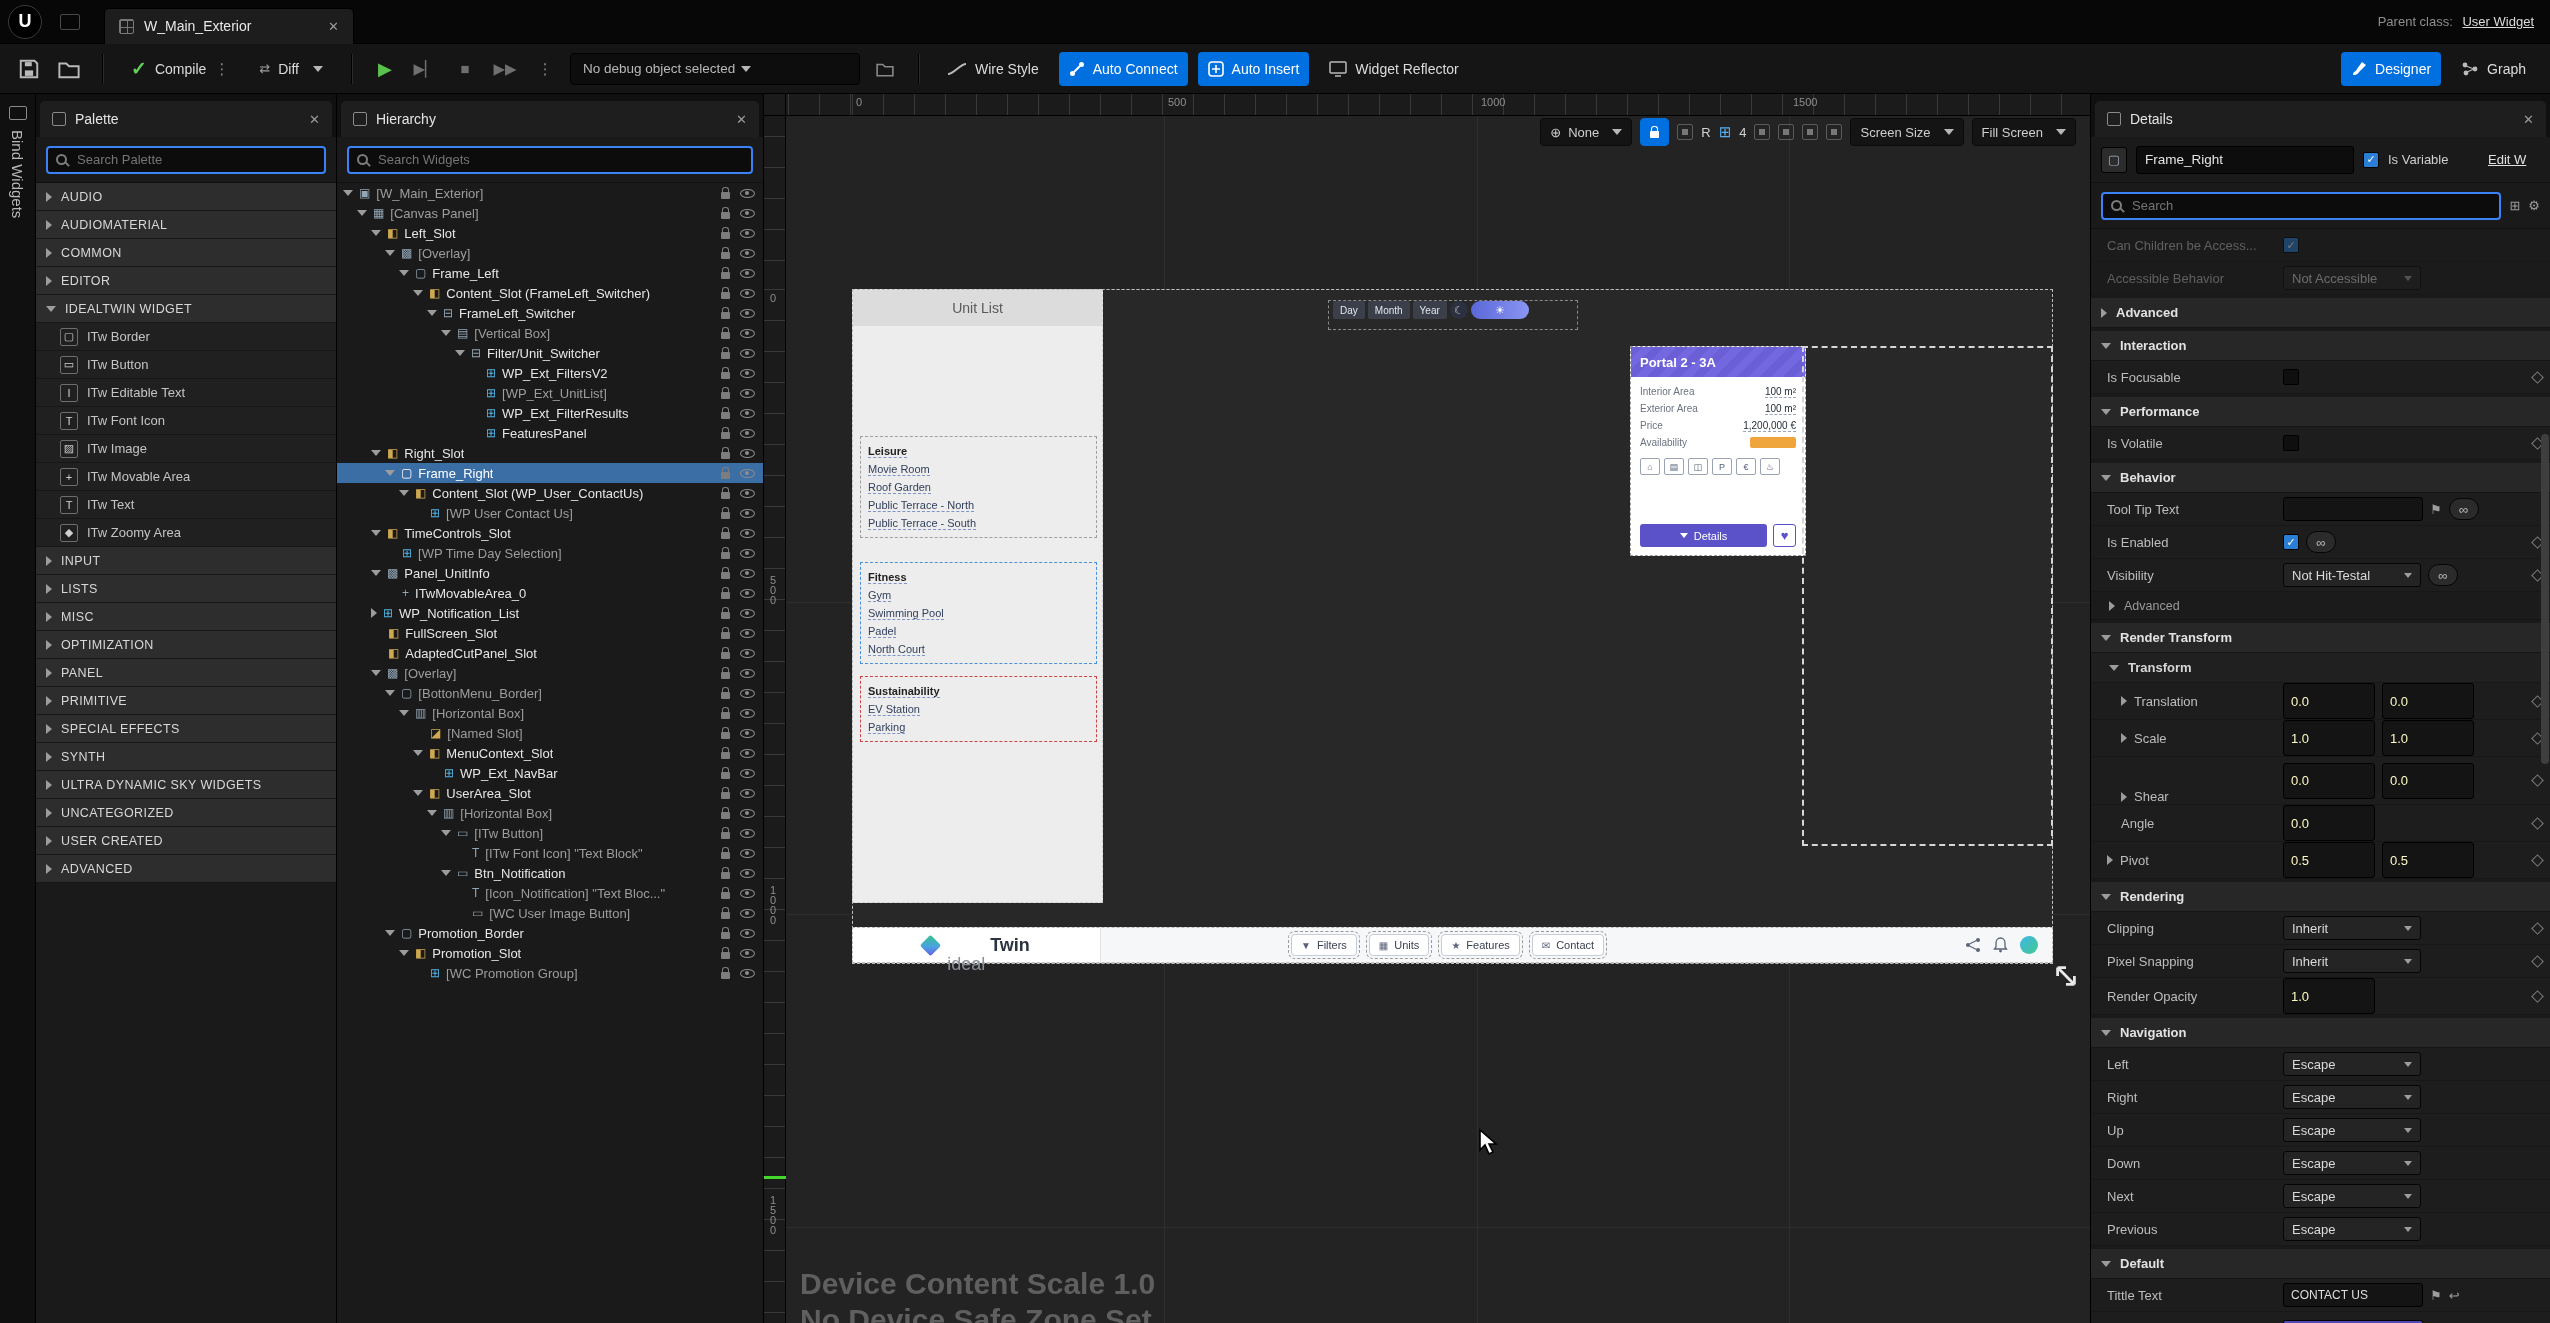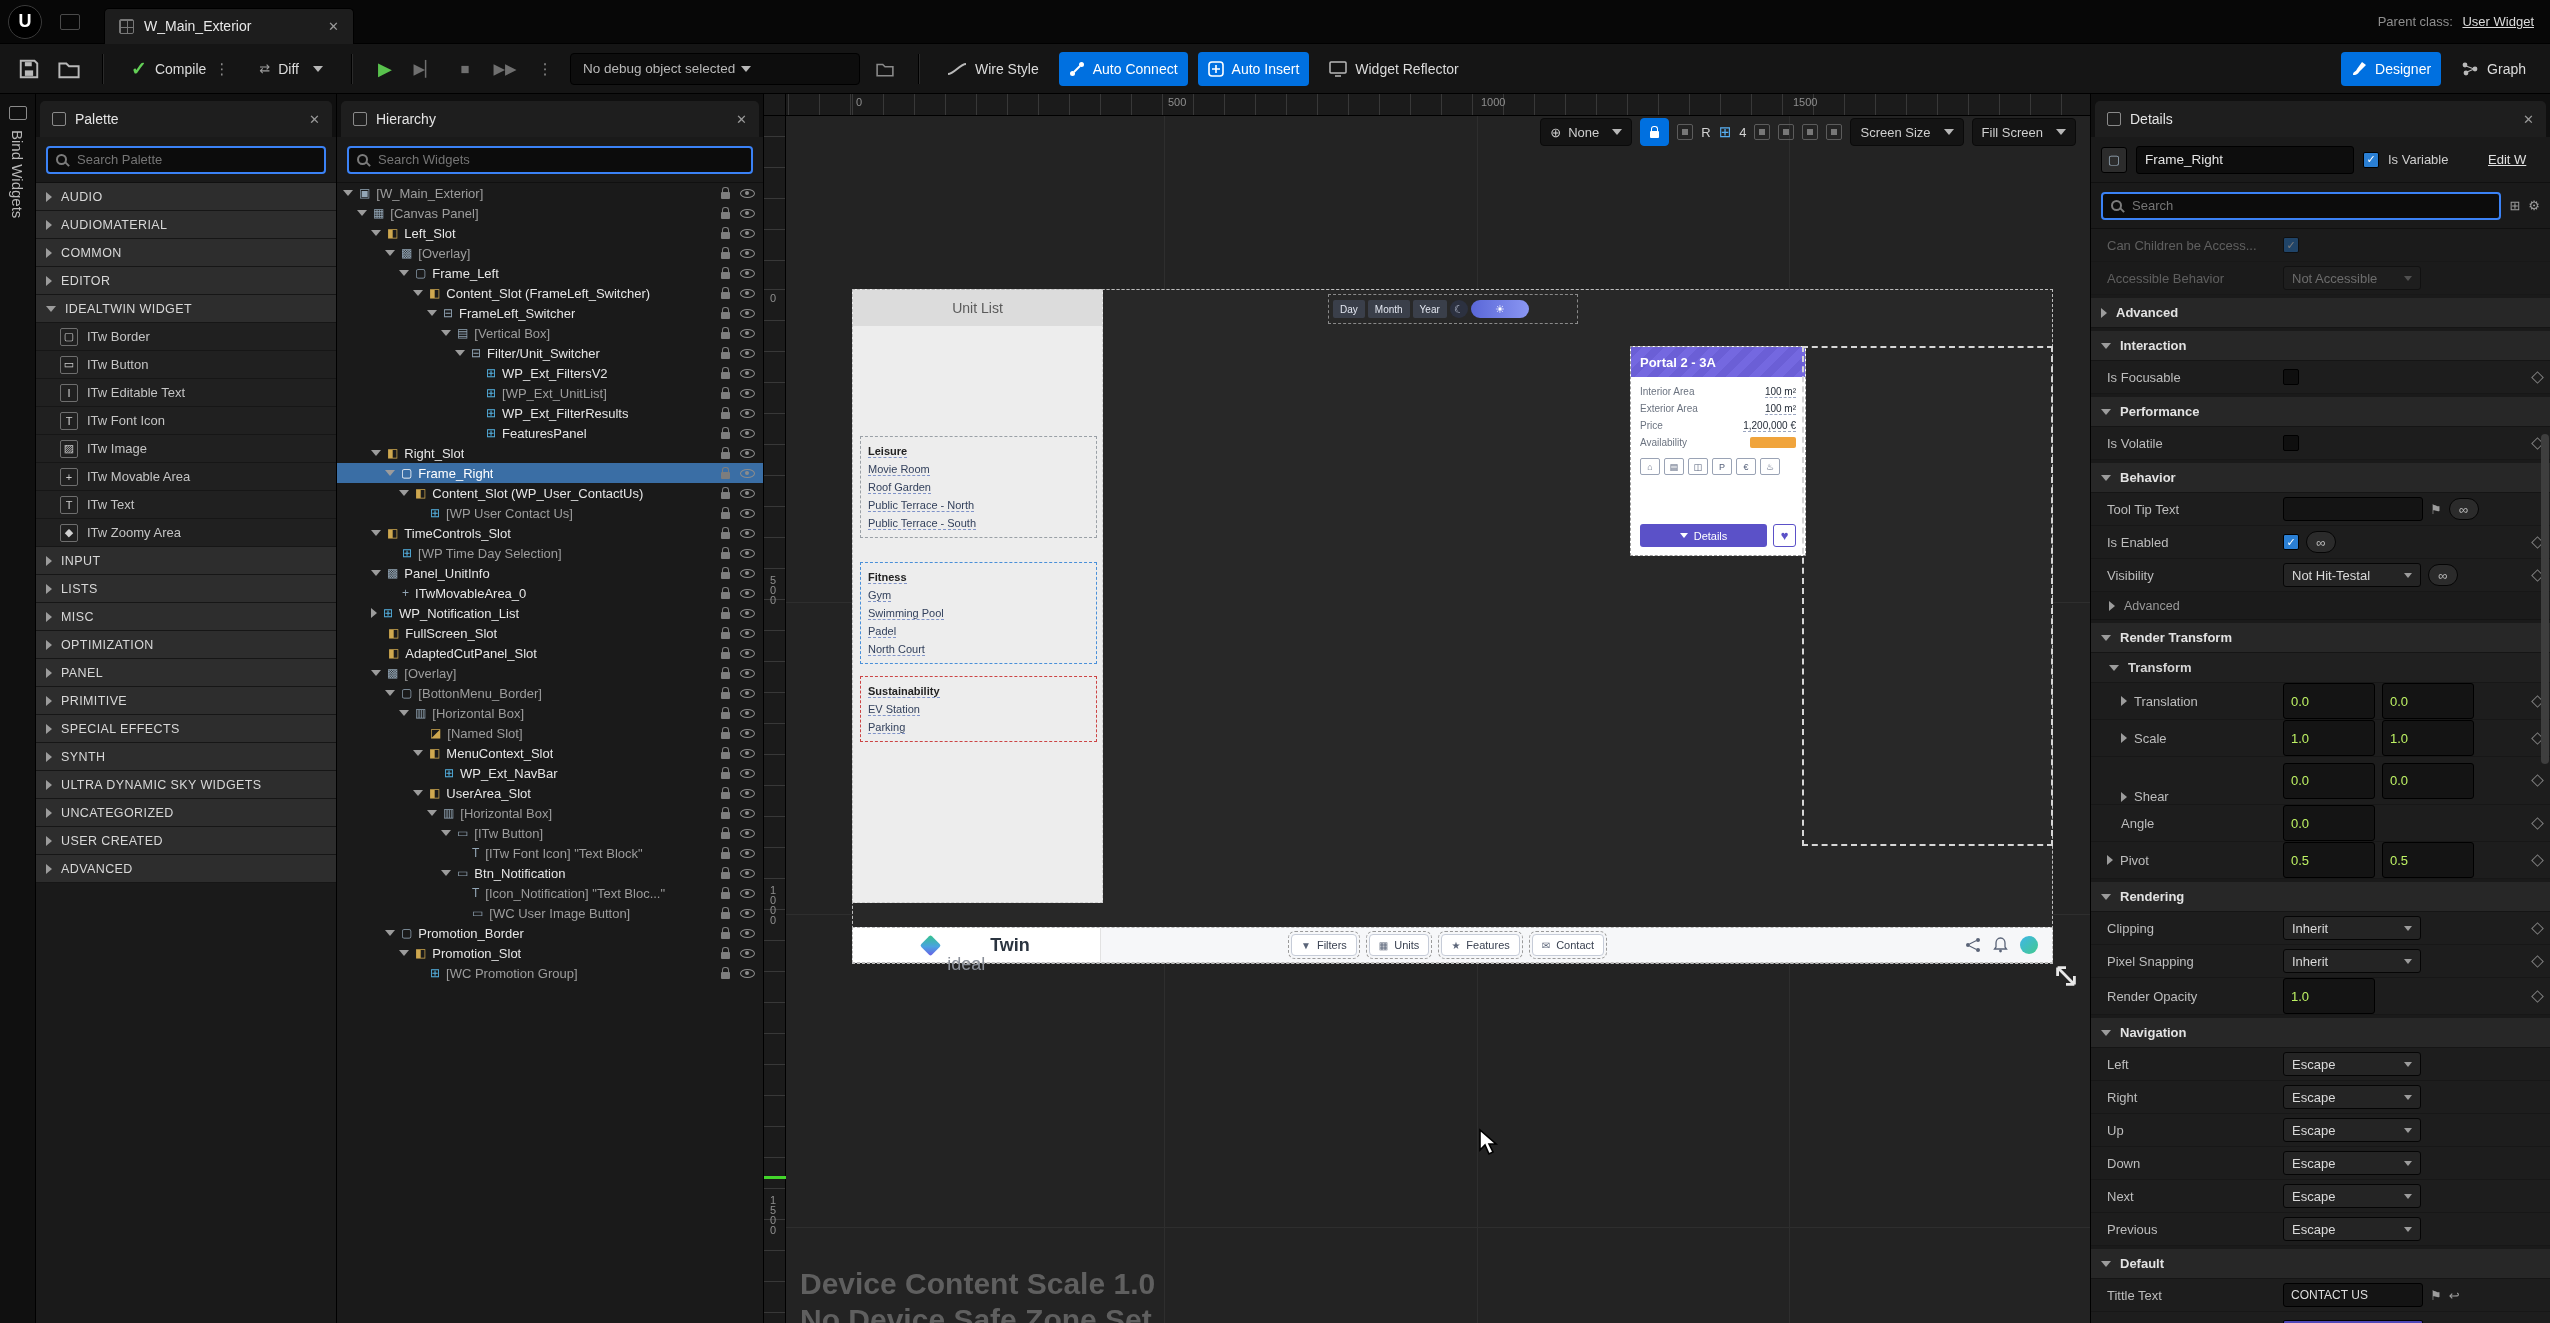--- a/index.html
+++ b/index.html
@@ -98,21 +98,21 @@
 
   
   #unitlist{position:absolute;left:88px;top:195px;width:251px;height:614px;background:#ededed;border:1px dashed #cfcfcf;}
   #unitlist .ul-head{height:36px;background:#dcdcdc;display:flex;align-items:center;justify-content:center;color:#5a5a5a;font-size:14px;}
   .ul-group{position:absolute;left:7px;width:237px;border:1px dashed #999;padding:5px 7px;}
   .ul-line{display:block;font-size:11px;line-height:18px;color:#33415c;}
   .ul-line span{border-bottom:1px dashed #7f93c9;}
   .ul-hdr{font-weight:bold;color:#222;}
 
   
-  #timebar{position:absolute;left:564px;top:200px;width:250px;height:30px;border:1px dashed #8a8a8a;display:flex;align-items:center;gap:3px;padding:0 4px;}
+  #timebar{position:absolute;left:564px;top:206px;width:250px;height:30px;border:1px dashed #8a8a8a;display:flex;align-items:flex-start;gap:3px;padding:0 4px;}
   .tbseg{height:18px;background:#3a3f4a;color:#e2e6f0;font-size:10px;display:flex;align-items:center;padding:0 7px;border-radius:2px;}
   .tbcirc{width:18px;height:18px;border-radius:50%;background:#2c3140;color:#cdd4e6;font-size:11px;display:flex;align-items:center;justify-content:center;}
   .tbsun{height:18px;width:58px;border-radius:9px;background:linear-gradient(90deg,#5a67d8,#8a96f2);color:#fff;font-size:11px;display:flex;align-items:center;justify-content:center;}
 
   
   #portal{position:absolute;left:866px;top:252px;width:176px;height:210px;background:#fff;border:1px dashed #9a9a9a;display:flex;flex-direction:column;}
   #portal .pc-head{height:30px;background:repeating-linear-gradient(135deg,#6b5fd6 0 8px,#7468e0 8px 16px);color:#fff;font-size:13px;font-weight:bold;display:flex;align-items:center;padding:0 9px;}
   .pc-body{padding:6px 9px 0;}
   .pc-row{display:flex;align-items:center;justify-content:space-between;height:17px;}
   .pc-label{font-size:10px;color:#6b7380;}
@@ -157,21 +157,21 @@
   #editw{margin-left:auto;color:#e0e0e0;font-size:13px;text-decoration:underline;white-space:nowrap;overflow:hidden;width:52px;}
   .det-row{min-height:33px;display:flex;align-items:center;padding:0 8px 0 16px;border-bottom:1px solid #171717;background:#1d1d1d;}
   .det-row.dim{opacity:.42;}
   .det-label{flex:0 0 176px;font-size:13px;color:#bdbdbd;display:flex;align-items:center;gap:7px;overflow:hidden;white-space:nowrap;}
   .det-value{flex:1;display:flex;align-items:center;gap:7px;}
   .det-tail{flex:0 0 24px;display:flex;justify-content:flex-end;}
   .dmd{width:9px;height:9px;border:1px solid #7e7e7e;transform:rotate(45deg);}
   .dd{height:24px;min-width:138px;background:#242424;border:1px solid #050505;border-radius:3px;display:flex;align-items:center;padding:0 8px;gap:8px;}
   .ddt{font-size:13px;color:#dadada;white-space:nowrap;overflow:hidden;text-overflow:ellipsis;max-width:120px;}
   .dd .chev{margin-left:auto;border-top-color:#9c9c9c;border-left-width:4px;border-right-width:4px;border-top-width:5px;}
-  .nfield{width:92px;height:36px;background:#141414;border:1px solid #000;border-radius:3px;color:#bef264;font-size:13px;display:flex;align-items:center;padding:0 7px;}
+  .nfield{width:92px;height:36px;background:#141414;border:1px solid #000;border-radius:3px;color:#fef9c3;font-size:13px;display:flex;align-items:center;padding:0 7px;}
   .tfield{width:140px;height:24px;background:#141414;border:1px solid #000;border-radius:3px;color:#dedede;font-size:12px;display:flex;align-items:center;padding:0 7px;}
   .mini{color:#9d9d9d;font-size:13px;}
   .bindbox{height:22px;min-width:30px;background:#2b2b2b;border:1px solid #050505;border-radius:11px;color:#bdbdbd;font-size:13px;display:flex;align-items:center;justify-content:center;padding:0 6px;}
   .cswatch{width:140px;height:17px;border:1px solid #000;border-radius:2px;}
   .det-sec-head{height:30px;background:#272727;display:flex;align-items:center;gap:9px;padding:0 10px;border-bottom:1px solid #151515;margin-top:3px;font-size:13px;color:#e2e2e2;font-weight:bold;}
   .det-sub{height:30px;display:flex;align-items:center;gap:9px;padding:0 10px 0 18px;background:#202020;border-bottom:1px solid #171717;font-size:13px;color:#d6d6d6;font-weight:bold;}
   .det-adv{height:28px;display:flex;align-items:center;gap:9px;padding:0 10px 0 18px;background:#1b1b1b;border-bottom:1px solid #141414;font-size:12.5px;color:#9a9a9a;}
   #detscroll{position:absolute;right:1px;top:340px;width:8px;height:330px;background:#3e3e3e;border-radius:4px;}
   svg{display:block;}
 </style>

